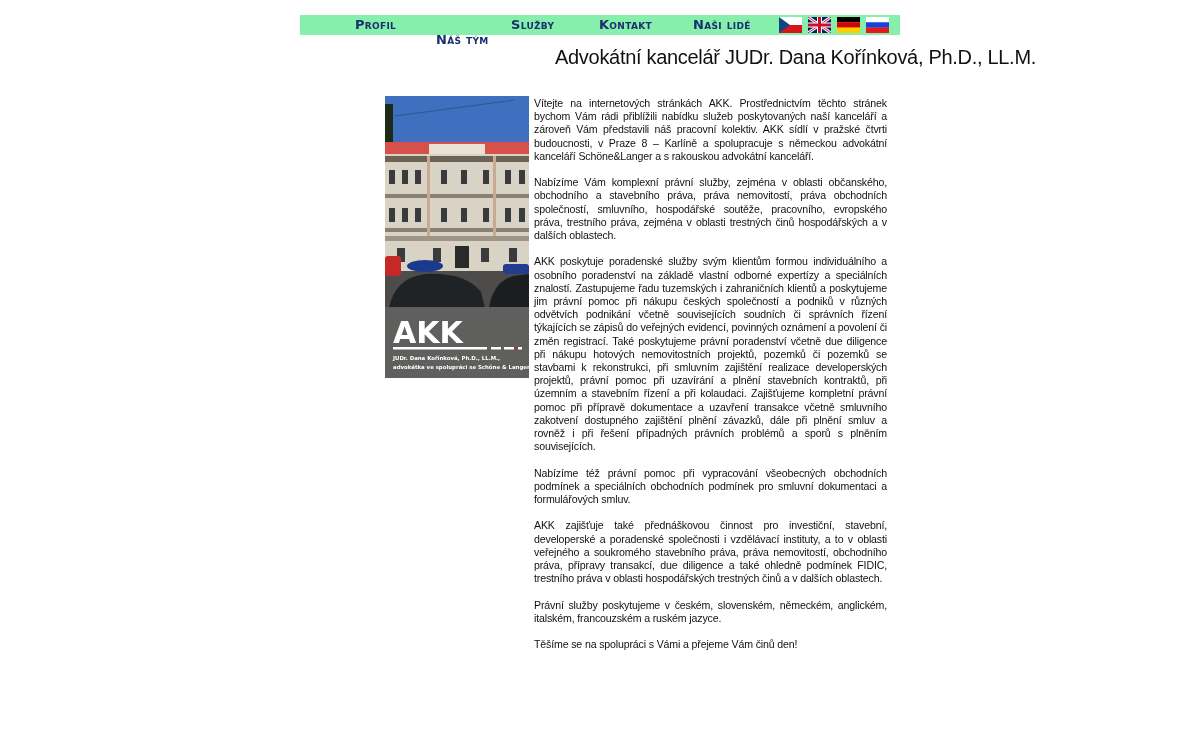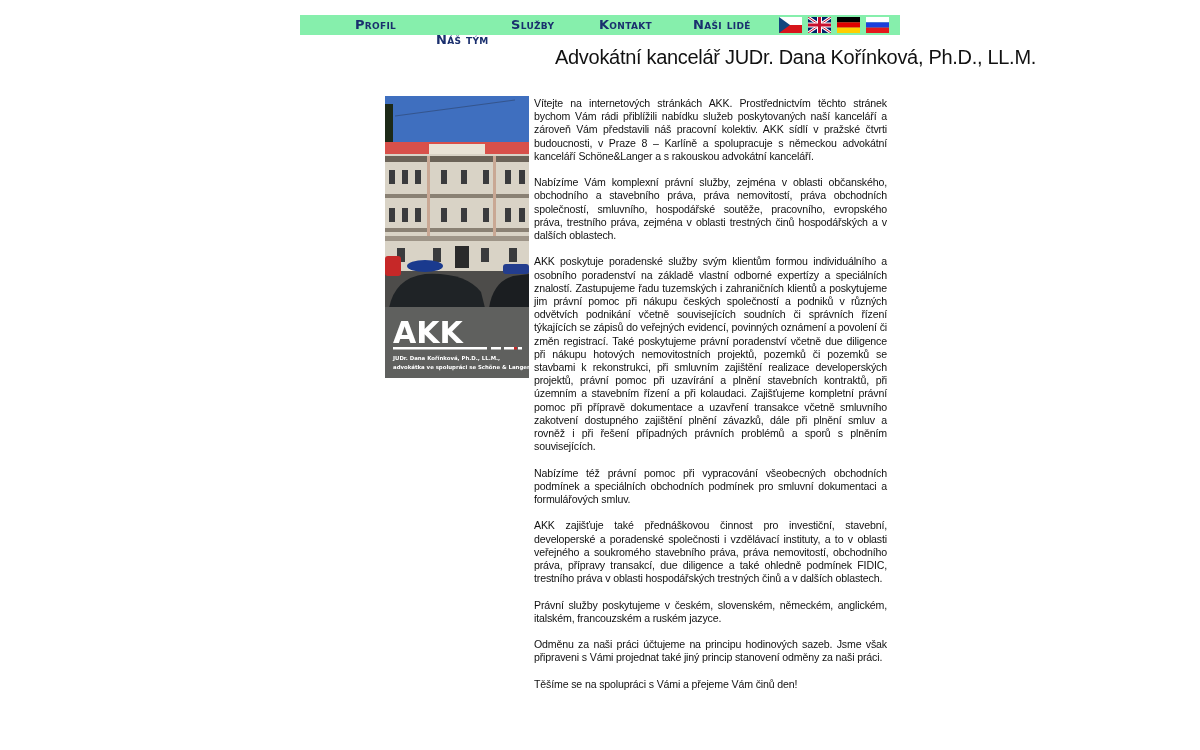--- a/index.html
+++ b/index.html
@@ -128,15 +128,14 @@
   </svg>
 </div>
 
 <div class="content">
   <p>Vítejte na internetových stránkách AKK. Prostřednictvím těchto stránek bychom Vám rádi přiblížili nabídku služeb poskytovaných naší kanceláří a zároveň Vám představili náš pracovní kolektiv. AKK sídlí v pražské čtvrti budoucnosti, v Praze 8 – Karlíně a spolupracuje s německou advokátní kanceláří Schöne&amp;Langer a s rakouskou advokátní kanceláří.</p>
   <p>Nabízíme Vám komplexní právní služby, zejména v oblasti občanského, obchodního a stavebního práva, práva nemovitostí, práva obchodních společností, smluvního, hospodářské soutěže, pracovního, evropského práva, trestního práva, zejména v oblasti trestných činů hospodářských a v dalších oblastech.</p>
   <p>AKK poskytuje poradenské služby svým klientům formou individuálního a osobního poradenství na základě vlastní odborné expertízy a speciálních znalostí. Zastupujeme řadu tuzemských i zahraničních klientů a poskytujeme jim právní pomoc při nákupu českých společností a podniků v různých odvětvích podnikání včetně souvisejících soudních či správních řízení týkajících se zápisů do veřejných evidencí, povinných oznámení a povolení či změn registrací. Také poskytujeme právní poradenství včetně due diligence při nákupu hotových nemovitostních projektů, pozemků či pozemků se stavbami k rekonstrukci, při smluvním zajištění realizace developerských projektů, právní pomoc při uzavírání a plnění stavebních kontraktů, při územním a stavebním řízení a při kolaudaci. Zajišťujeme kompletní právní pomoc při přípravě dokumentace a uzavření transakce včetně smluvního zakotvení dostupného zajištění plnění závazků, dále při plnění smluv a rovněž i při řešení případných právních problémů a sporů s plněním souvisejících.</p>
   <p>Nabízíme též právní pomoc při vypracování všeobecných obchodních podmínek a speciálních obchodních podmínek pro smluvní dokumentaci a formulářových smluv.</p>
   <p>AKK zajišťuje také přednáškovou činnost pro investiční, stavební, developerské a poradenské společnosti i vzdělávací instituty, a to v oblasti veřejného a soukromého stavebního práva, práva nemovitostí, obchodního práva, přípravy transakcí, due diligence a také ohledně podmínek FIDIC, trestního práva v oblasti hospodářských trestných činů a v dalších oblastech.</p>
   <p>Právní služby poskytujeme v českém, slovenském, německém, anglickém, italském, francouzském a ruském jazyce.</p>
-  <p>Odměnu za naši práci účtujeme na principu hodinových sazeb. Jsme však připraveni s Vámi projednat také jiný princip stanovení odměny za naši práci.</p>
   <p>Těšíme se na spolupráci s Vámi a přejeme Vám činů den!</p>
 </div>
 
 </body></html>

